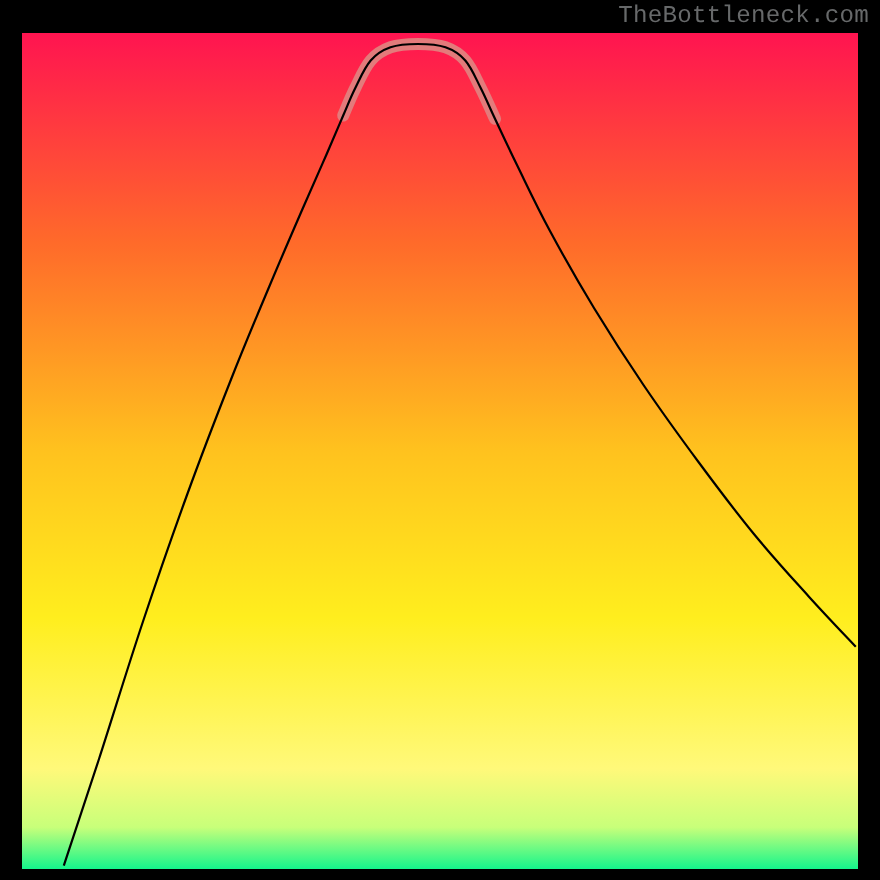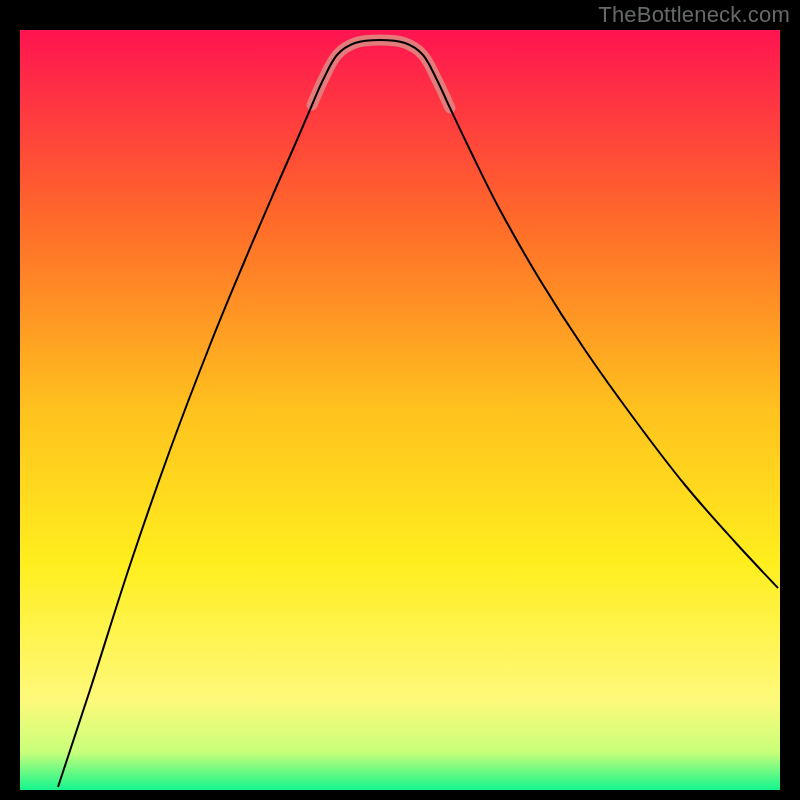--- a/index.html
+++ b/index.html
@@ -13,21 +13,21 @@
   .frame {
     position: relative;
     width: 800px;
     height: 800px;
     background: #000;
   }
   .watermark {
     position: absolute;
     top: 2px;
     right: 10px;
-    font-family: Liberation Sans, sans-serif;
+    font-family: Liberation Mono, monospace;
     font-size: 22px;
     color: #67696a;
     font-weight: 500;
     letter-spacing: 0.2px;
   }
   svg {
     position: absolute;
     top: 0;
     left: 0;
   }

